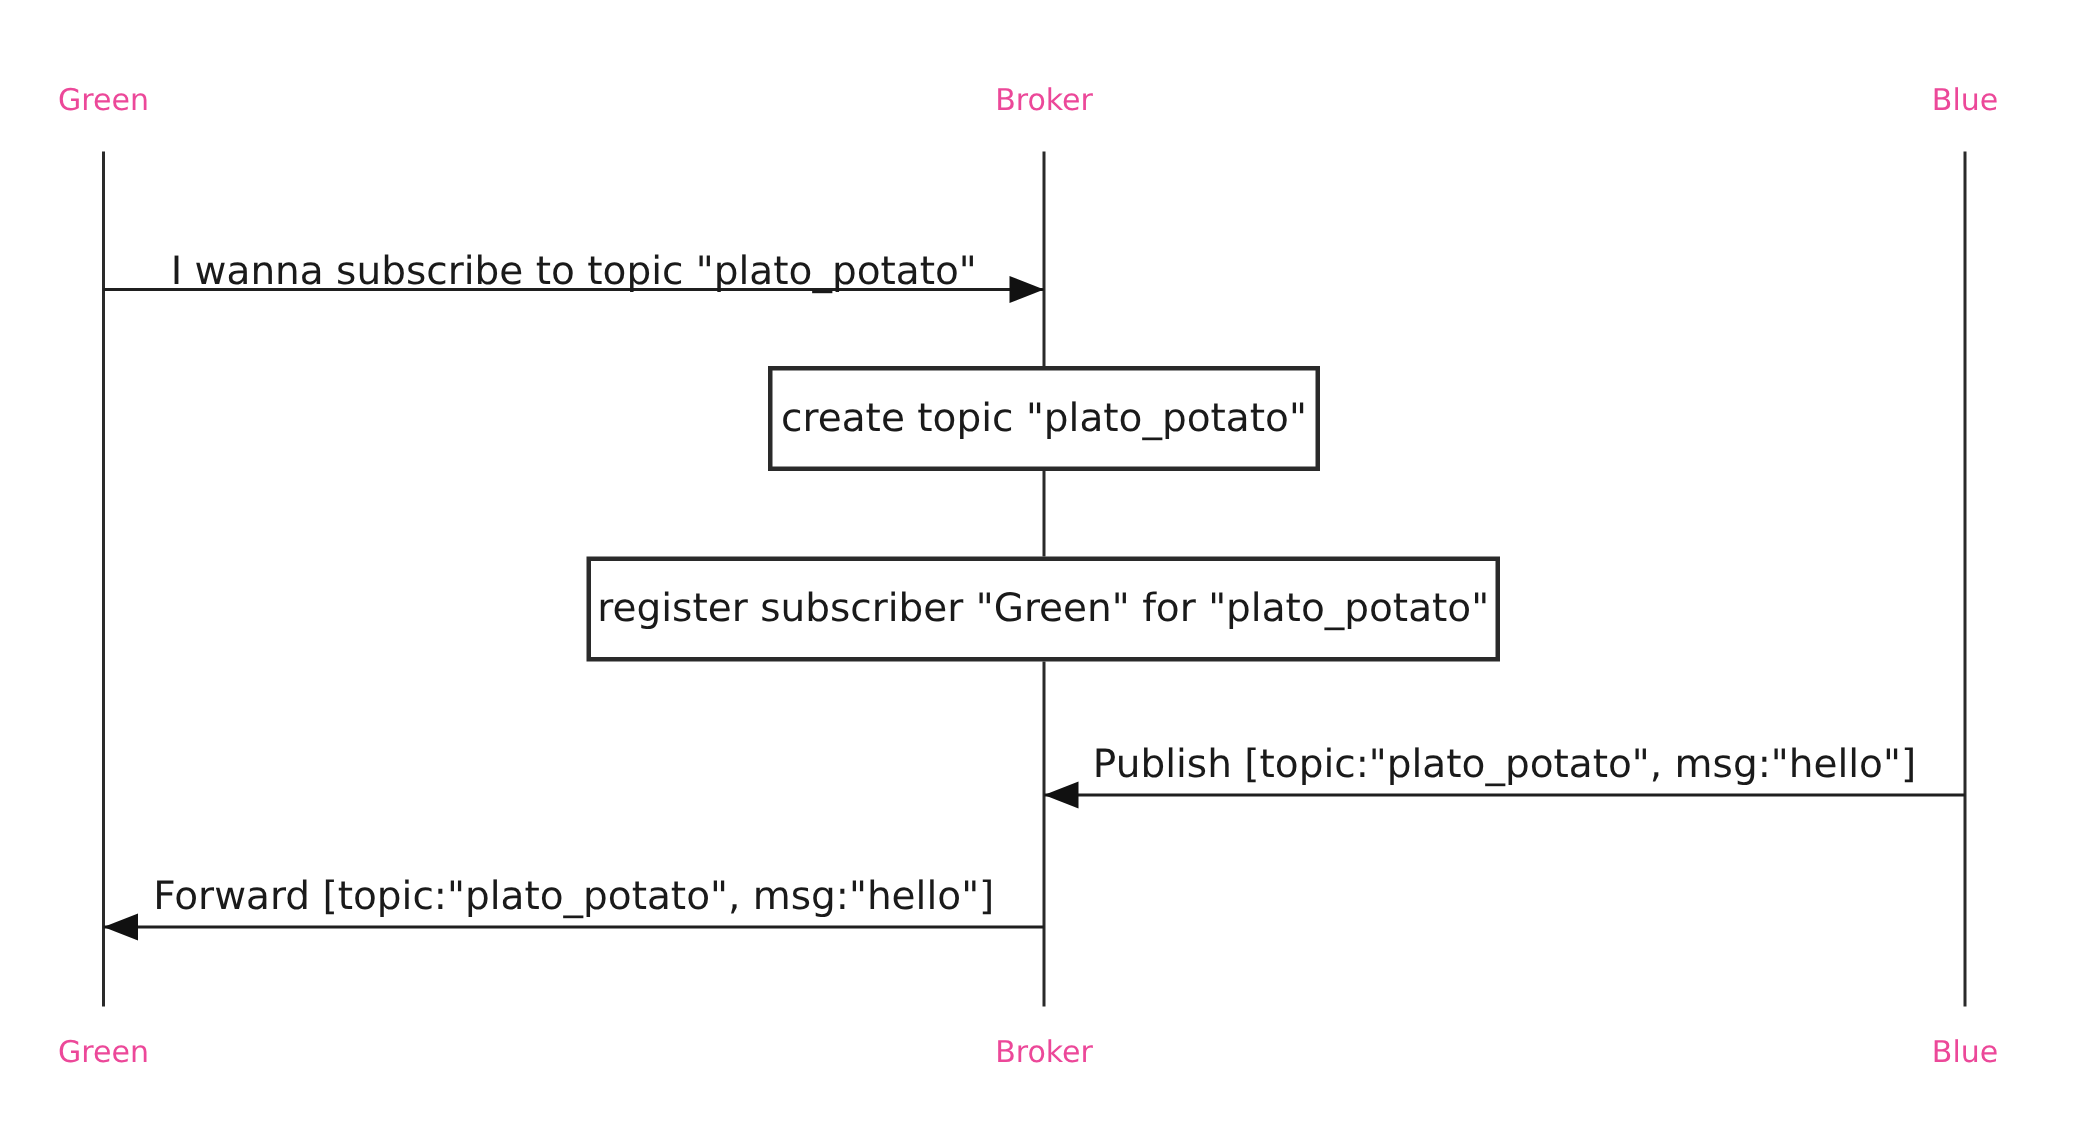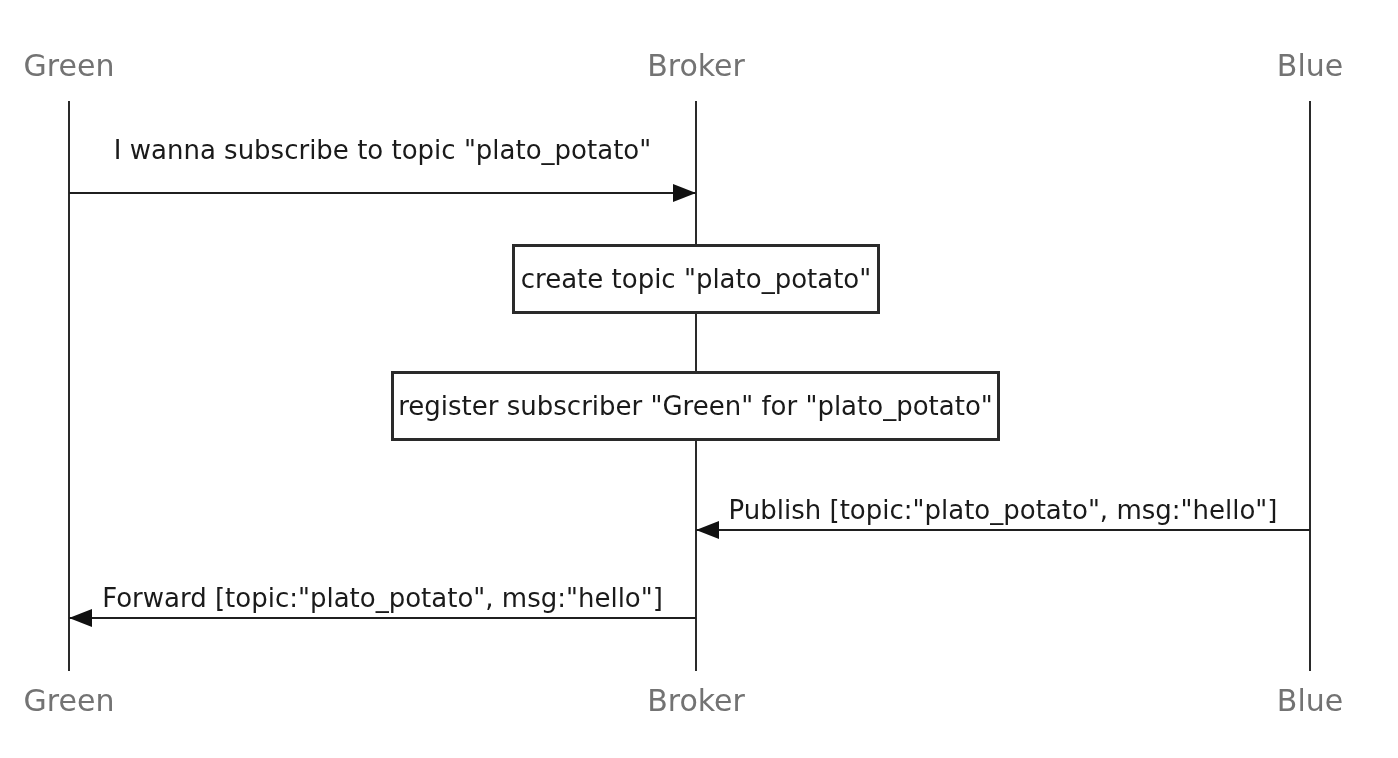--- a/index.html
+++ b/index.html
@@ -12,24 +12,24 @@
     width: 1398px;
     height: 758px;
     background: #ffffff;
     overflow: hidden;
     font-family: "DejaVu Sans", "Liberation Sans", sans-serif;
     color: #1a1a1a;
   }
   .actor-label {
     position: absolute;
     transform: translateX(-50%);
-    font-size: 30px;
+    font-size: 20px;
     line-height: 32px;
     white-space: nowrap;
-    color: #737373;
+    color: #ec4899;
   }
   .lifeline {
     position: absolute;
     width: 2px;
     background: #2a2a2a;
   }
   .msg-line {
     position: absolute;
     height: 2px;
     background: #1f1f1f;
@@ -70,21 +70,21 @@
 
 <div id="canvas">
   <div id="layer-lifelines">
       <div class="lifeline" style="left: 68px; top: 101px; height: 570px;"></div>
       <div class="lifeline" style="left: 695px; top: 101px; height: 570px;"></div>
       <div class="lifeline" style="left: 1309px; top: 101px; height: 570px;"></div>
     </div>
   <div id="layer-messages">
       <div class="msg-line" style="left: 69px; top: 192px; width: 627px;"></div>
       <div class="arrowhead right" style="left: 673px; top: 184px;"></div>
-      <div class="msg-label" style="left: 382.5px; bottom: 592px;">I wanna subscribe to topic "plato_potato"</div>
+      <div class="msg-label" style="left: 382.5px; bottom: 561px;">I wanna subscribe to topic "plato_potato"</div>
       <div class="msg-line" style="left: 696px; top: 529px; width: 614px;"></div>
       <div class="arrowhead left" style="left: 696px; top: 521px;"></div>
       <div class="msg-label" style="left: 1003px; bottom: 232px;">Publish [topic:"plato_potato", msg:"hello"]</div>
       <div class="msg-line" style="left: 69px; top: 617px; width: 627px;"></div>
       <div class="arrowhead left" style="left: 69px; top: 609px;"></div>
       <div class="msg-label" style="left: 382.5px; bottom: 144px;">Forward [topic:"plato_potato", msg:"hello"]</div>
     </div>
   <div id="layer-boxes">
       <div class="action-box" style="left: 512px; top: 244px; width: 368px; height: 70px;">create topic "plato_potato"</div>
       <div class="action-box" style="left: 391px; top: 371px; width: 609px; height: 70px;">register subscriber "Green" for "plato_potato"</div>

